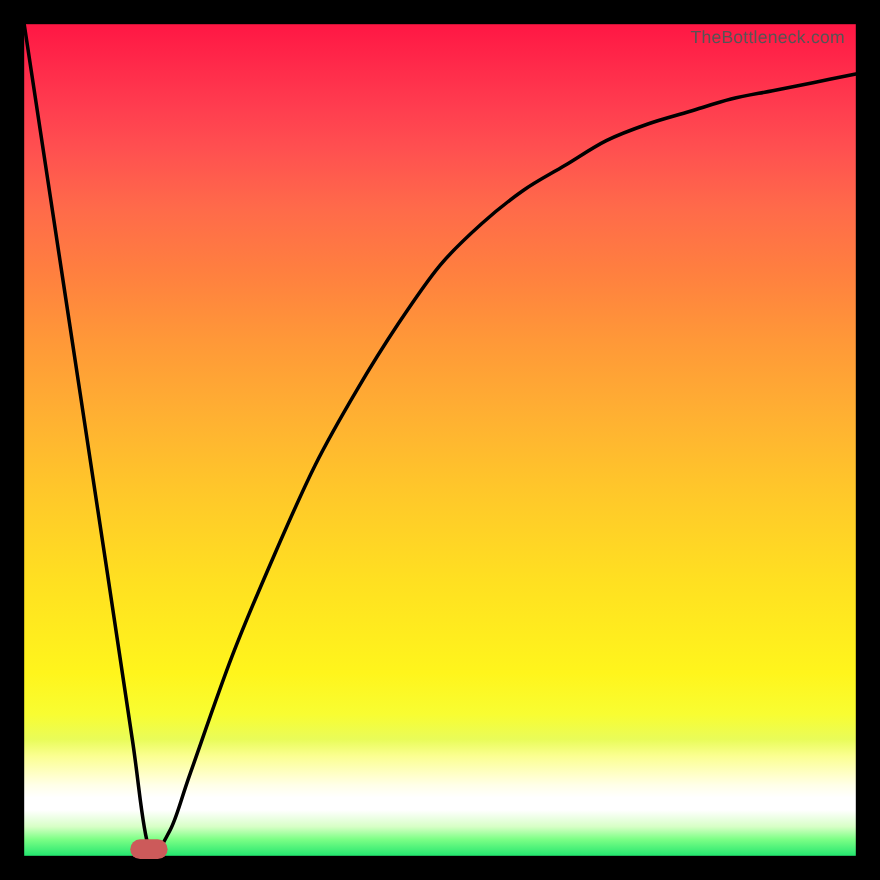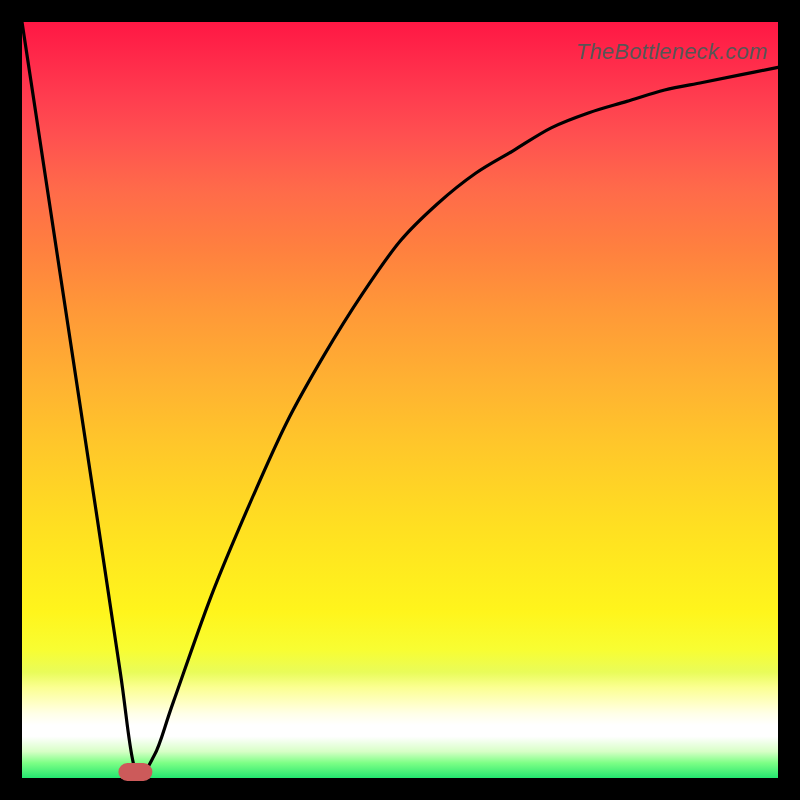--- a/index.html
+++ b/index.html
@@ -43,28 +43,27 @@
       #ffffe8 91.5%,
       #ffffff 93%,
       #ffffff 94.5%,
       #d7ffc6 96.5%,
       #7dff86 98%,
       #24e66f 100%
     );
   }
   .watermark {
     position: absolute;
-    top: 17px;
+    top: 4px;
     right: 10px;
     color: #555;
-    font-size: 22px;
+    font-size: 16px;
     letter-spacing: 0.2px;
     font-weight: 400;
     user-select: none;
-    font-style: italic;
   }
   svg.curve-layer {
     position: absolute;
     left: 0;
     top: 0;
     width: 756px;
     height: 756px;
     overflow: visible;
   }
   .curve {

